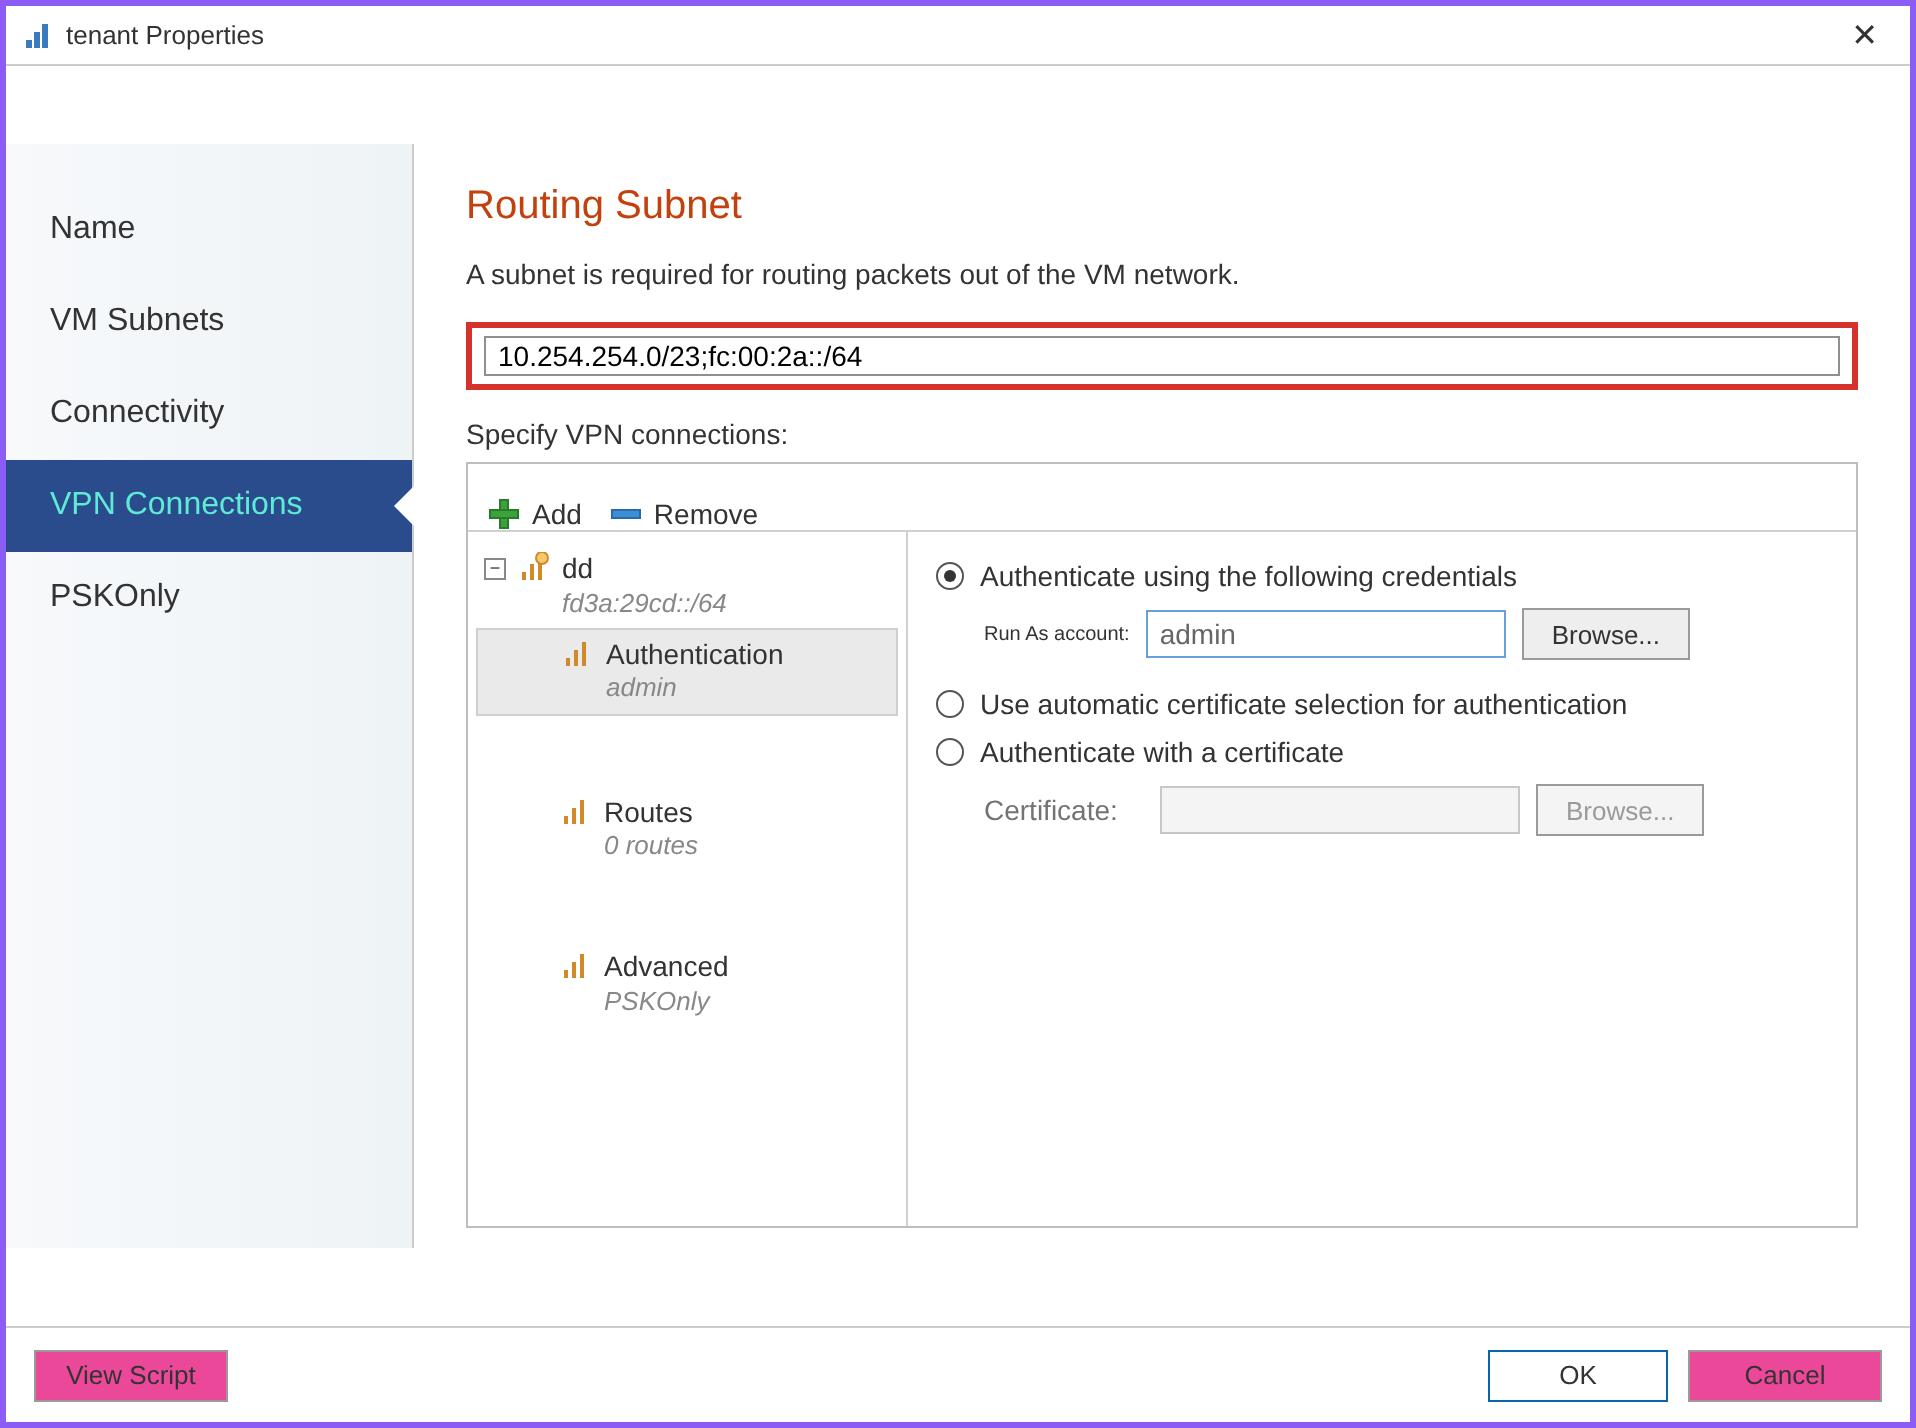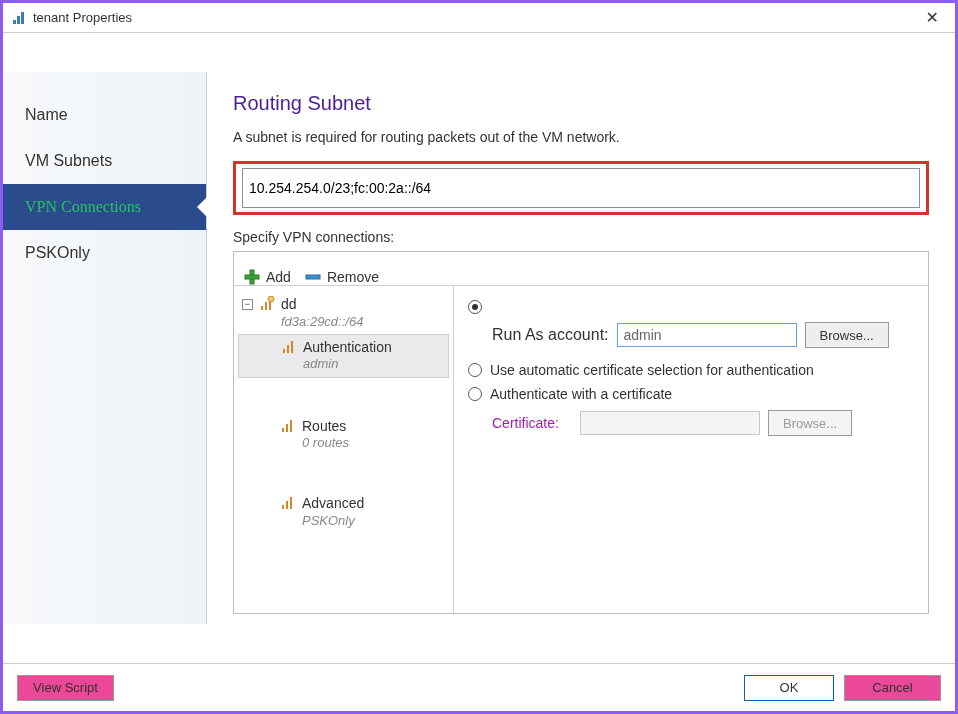--- a/index.html
+++ b/index.html
@@ -5,52 +5,52 @@
   * { box-sizing: border-box; font-family: "Segoe UI", Tahoma, sans-serif; }
   html, body { margin: 0; padding: 0; width: 958px; height: 714px; background: #fff; color: #333; font-size: 14px; }
   .window { width: 958px; height: 714px; display: flex; flex-direction: column; border: 3px solid #8b5cf6; gap: 39px; }
   .titlebar { height: 30px; display: flex; align-items: center; padding: 0 8px; border-bottom: 1px solid #ccc; background: #fff; }
   .titlebar .title-icon { width: 16px; height: 16px; margin-right: 6px; display: inline-flex; align-items: center; justify-content: center; }
   .titlebar .title { flex: 1; font-size: 13px; }
   .titlebar .close { font-size: 16px; padding: 2px 8px; cursor: default; }
   .body { flex: 1; display: flex; overflow: hidden; }
   .sidebar { width: 204px; background: linear-gradient(to right, #f7f9fb 0%, #eef3f6 100%); border-right: 1px solid #ccc; padding-top: 20px; position: relative; }
   .sidebar-item { padding: 14px 22px; font-size: 16px; color: #333; cursor: default; position: relative; }
-  .sidebar-item.selected { background: #2a4c8c; color: #22c55e; font-family: Liberation Serif, serif; }
+  .sidebar-item.selected { background: #2a4c8c; color: #5eead4; }
   .sidebar-item.selected::after {
     content: ""; position: absolute; right: -1px; top: 50%; transform: translateY(-50%);
     width: 0; height: 0; border-top: 10px solid transparent; border-bottom: 10px solid transparent; border-right: 10px solid #fff;
   }
   .main { flex: 1; padding: 20px 26px 10px 26px; display: flex; flex-direction: column; overflow: hidden; }
-  .page-title { color: #4c1d95; font-size: 20px; font-weight: 400; margin-bottom: 14px; }
+  .page-title { color: #c2410c; font-size: 20px; font-weight: 400; margin-bottom: 14px; }
   .page-desc { font-size: 14px; color: #333; margin-bottom: 16px; }
   .subnet-row { display: flex; align-items: center; border: 3px solid #d4322b; padding: 4px 6px; margin-bottom: 14px; }
   .subnet-label { width: 190px; font-size: 14px; }
-  .subnet-input { flex: 1; height: 40px; border: 1px solid #8f8f8f; padding: 8px 6px; font-size: 14px; }
+  .subnet-input { flex: 1; height: 20px; border: 1px solid #8f8f8f; padding: 8px 6px; font-size: 14px; }
   .vpn-label { font-size: 14px; margin-bottom: 6px; }
   .vpn-box { flex: 1; border: 1px solid #bdbdbd; display: flex; flex-direction: column; min-height: 0; }
   .vpn-toolbar { height: 34px; display: flex; align-items: flex-end; gap: 14px; padding: 0 10px; border-bottom: 1px solid #d0d0d0; }
   .tb-btn { display: inline-flex; align-items: center; gap: 6px; font-size: 14px; cursor: default; }
   .plus-icon svg, .minus-icon svg, .tree-icon svg { display: block; }
   .vpn-body { flex: 1; display: flex; min-height: 0; }
   .vpn-tree { width: 220px; border-right: 1px solid #d0d0d0; padding: 6px 0; overflow: auto; }
   .tree-row { display: flex; align-items: flex-start; padding: 4px 8px; gap: 6px; cursor: default; }
   .tree-indent2 { padding-left: 46px; margin-top: 36px; }
   .tree-text { display: flex; flex-direction: column; line-height: 1.25; }
   .tree-sub { color: #888; font-style: italic; font-size: 13px; }
   .tree-selected { background: #eaeaea; border: 1px solid #cfcfcf; margin: 0 4px; padding-left: 42px; }
   .vpn-detail { flex: 1; padding: 10px 14px; overflow: auto; }
   .radio-row { display: flex; align-items: center; gap: 8px; padding: 4px 0; font-size: 14px; cursor: default; }
   .radio-outer { width: 14px; height: 14px; border: 1px solid #555; border-radius: 50%; display: inline-flex; align-items: center; justify-content: center; }
   .radio-dot { width: 6px; height: 6px; background: #333; border-radius: 50%; }
   .run-as { display: flex; align-items: center; gap: 8px; margin: 4px 0 10px 24px; }
-  .run-as-label { font-size: 16px; }
+  .run-as-label { font-size: 10px; }
   .run-as-input { width: 180px; height: 24px; border: 1px solid #6aa0d8; padding: 2px 6px; font-size: 14px; color: #666; }
   .cert-row { display: flex; align-items: center; gap: 8px; margin: 4px 0 0 24px; }
-  .cert-label { color: #a21caf; font-size: 14px; width: 80px; }
+  .cert-label { color: #737373; font-size: 14px; width: 80px; }
   .cert-input { width: 180px; height: 24px; border: 1px solid #c8c8c8; background: #f4f4f4; }
   .btn { height: 26px; padding: 0 14px; border: 1px solid #9a9a9a; background: #eee; font-size: 13px; cursor: default; display: inline-flex; align-items: center; }
   .btn.disabled { color: #9a9a9a; background: #f4f4f4; }
   .footer { height: 48px; border-top: 1px solid #ccc; display: flex; align-items: center; padding: 0 14px; gap: 10px; }
   .footer .spacer { flex: 1; }
   .footer .ok-btn { border: 1px solid #0a64ad; background: #fff; width: 90px; justify-content: center; }
   .footer .cancel-btn, .footer .view-script-btn { background: #ec4899; width: 97px; justify-content: center; }
   .expander { width: 11px; height: 11px; border: 1px solid #888; display: inline-flex; align-items: center; justify-content: center; font-size: 9px; line-height: 1; margin-top: 3px; }
 </style>
 </head>
@@ -68,20 +68,21 @@
     </span>
     <div class="title">tenant Properties</div>
     <div class="close">✕</div>
   </div>
 
   <div class="body">
 
     <div class="sidebar">
       <div class="sidebar-item">Name</div>
       <div class="sidebar-item">VM Subnets</div>
+      <div class="sidebar-item">Connectivity</div>
       <div class="sidebar-item selected">VPN Connections</div>
       <div class="sidebar-item">PSKOnly</div>
     </div>
 
     <div class="main">
       <div class="page-title">Routing Subnet</div>
       <div class="page-desc">A subnet is required for routing packets out of the VM network.</div>
 
       <div class="subnet-row">
         <input class="subnet-input" value="10.254.254.0/23;fc:00:2a::/64" style="">
@@ -170,20 +171,21 @@
                 <span class="tree-sub">PSKOnly</span>
               </span>
             </div>
           </div>
 
           <div class="vpn-detail">
             <div class="radio-row">
               <span class="radio-outer">
                   <span class="radio-dot"></span>
                 </span>
+              <span>Authenticate using the following credentials</span>
             </div>
             <div class="run-as">
               <span class="run-as-label">Run As account:</span>
               <input class="run-as-input" value="admin" style="">
               <span class="btn">Browse...</span>
             </div>
 
             <div class="radio-row">
               <span class="radio-outer"></span>
               <span>Use automatic certificate selection for authentication</span>

